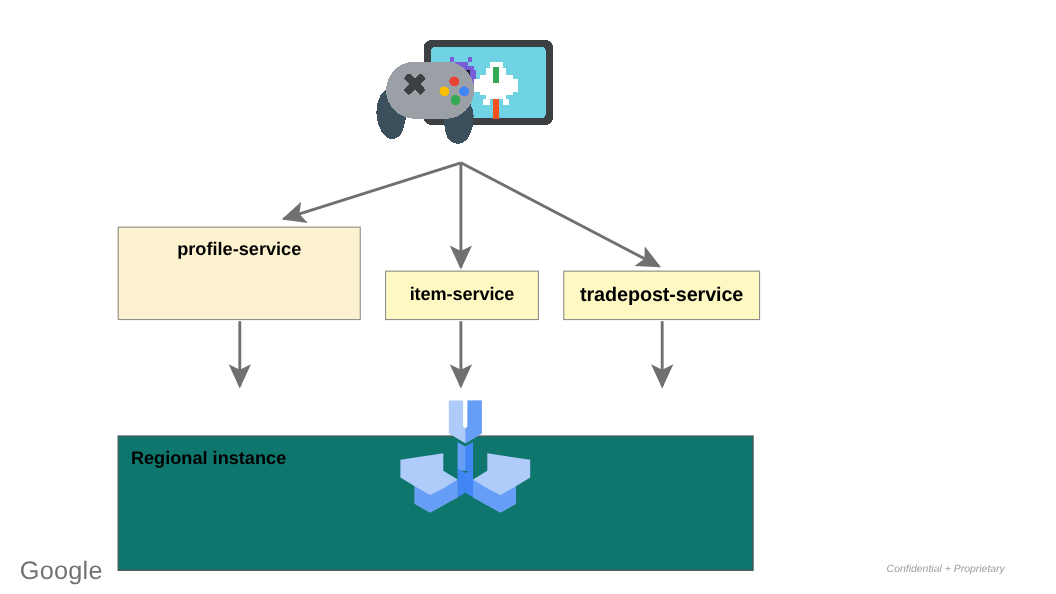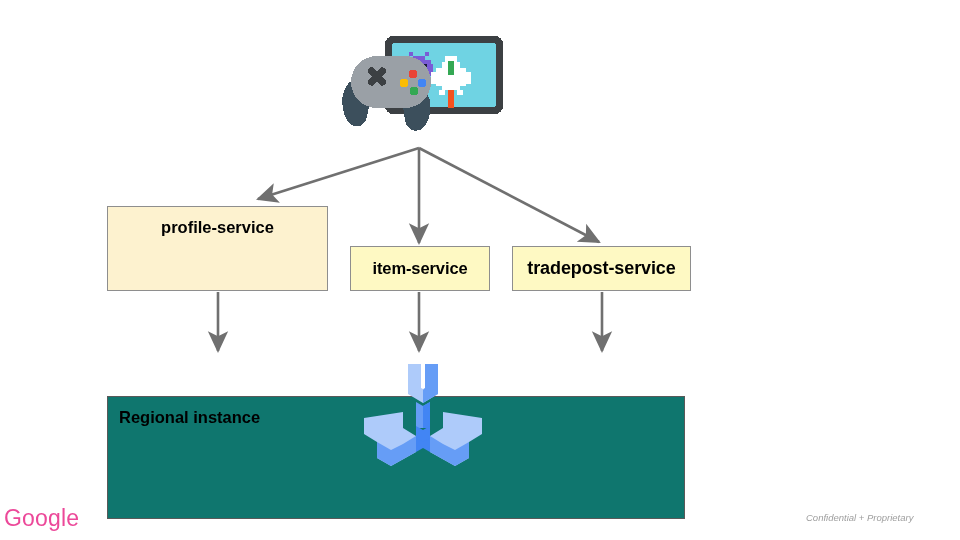--- a/index.html
+++ b/index.html
@@ -93,24 +93,24 @@
     position: absolute;
     left: 0; top: 0;
     width: 960px;
     height: 540px;
     pointer-events: none;
   }
 
   
   #google-wordmark {
     position: absolute;
-    left: 4px;
+    left: 18px;
     top: 505px;
     font-size: 23px;
-    color: #ec4899;
+    color: #737373;
     font-family: "Liberation Sans", sans-serif;
     letter-spacing: 0.2px;
   }
   #footer-note {
     position: absolute;
     left: 806px;
     top: 512px;
     font-size: 9.5px;
     color: #9e9e9e;
     font-style: italic;

